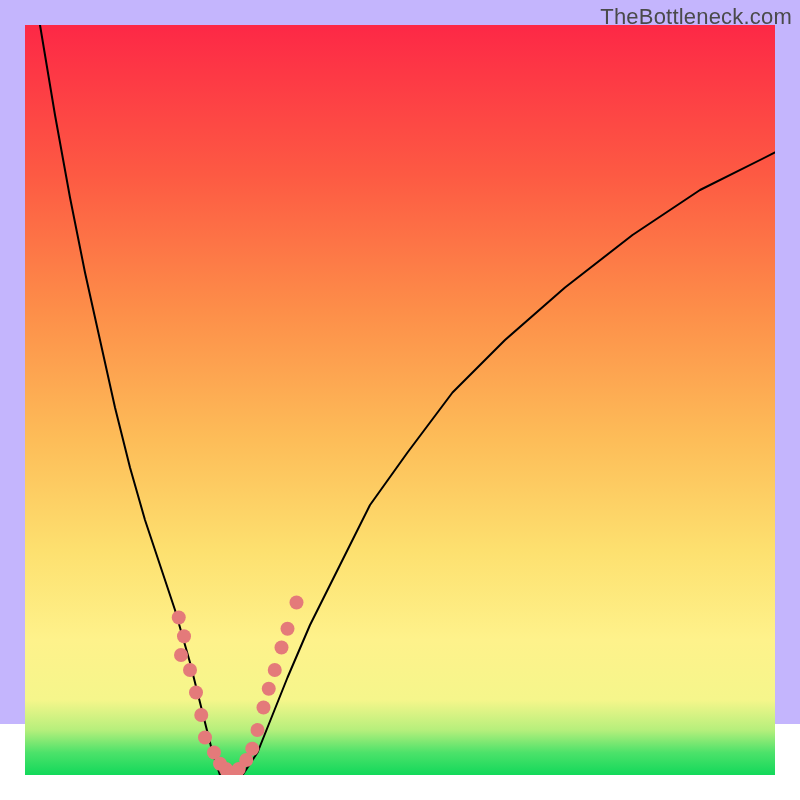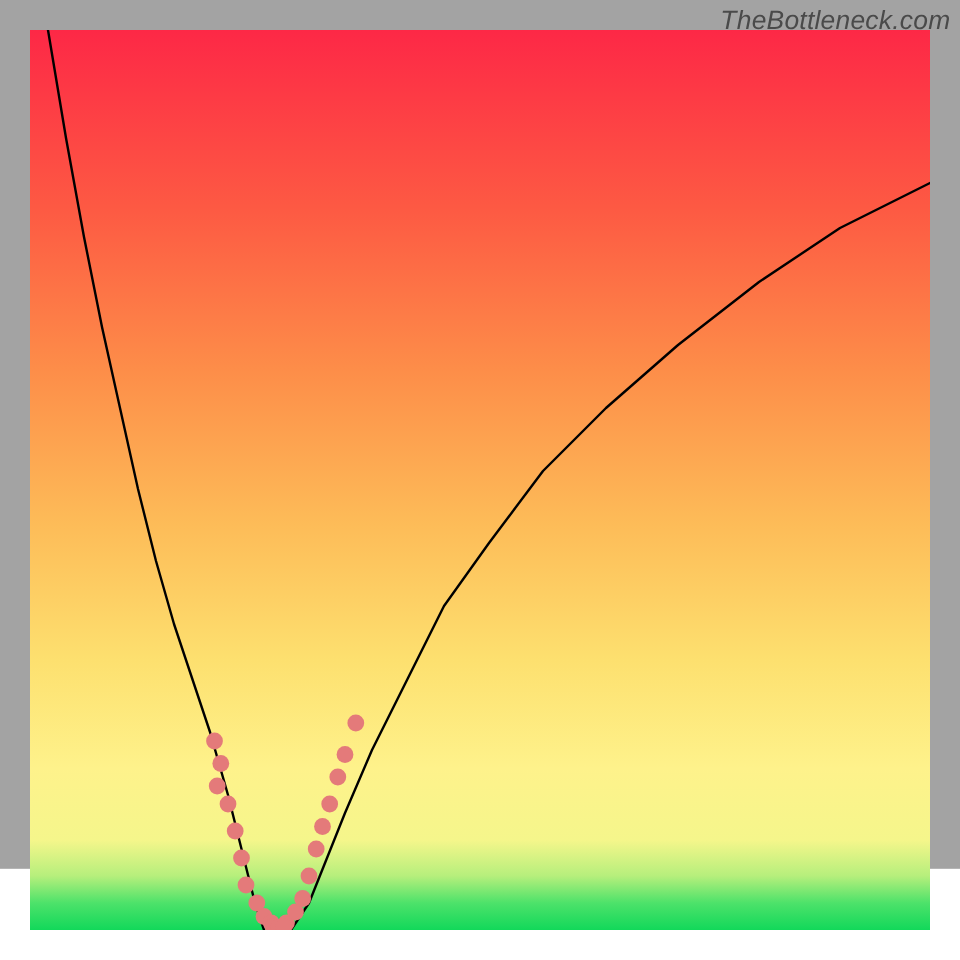--- a/index.html
+++ b/index.html
@@ -6,23 +6,22 @@
     margin: 0;
     padding: 0;
     width: 800px;
     height: 800px;
     overflow: hidden;
     font-family: Arial, Helvetica, sans-serif;
   }
   .frame {
     width: 800px;
     height: 724px;
-    background: #a3a3a3;
+    background: #c4b5fd;
     position: relative;
-    font-style: italic;
   }
   .plot-area {
     position: absolute;
     left: 25px;
     top: 25px;
     width: 750px;
     height: 750px;
   }
   .watermark {
     position: absolute;

